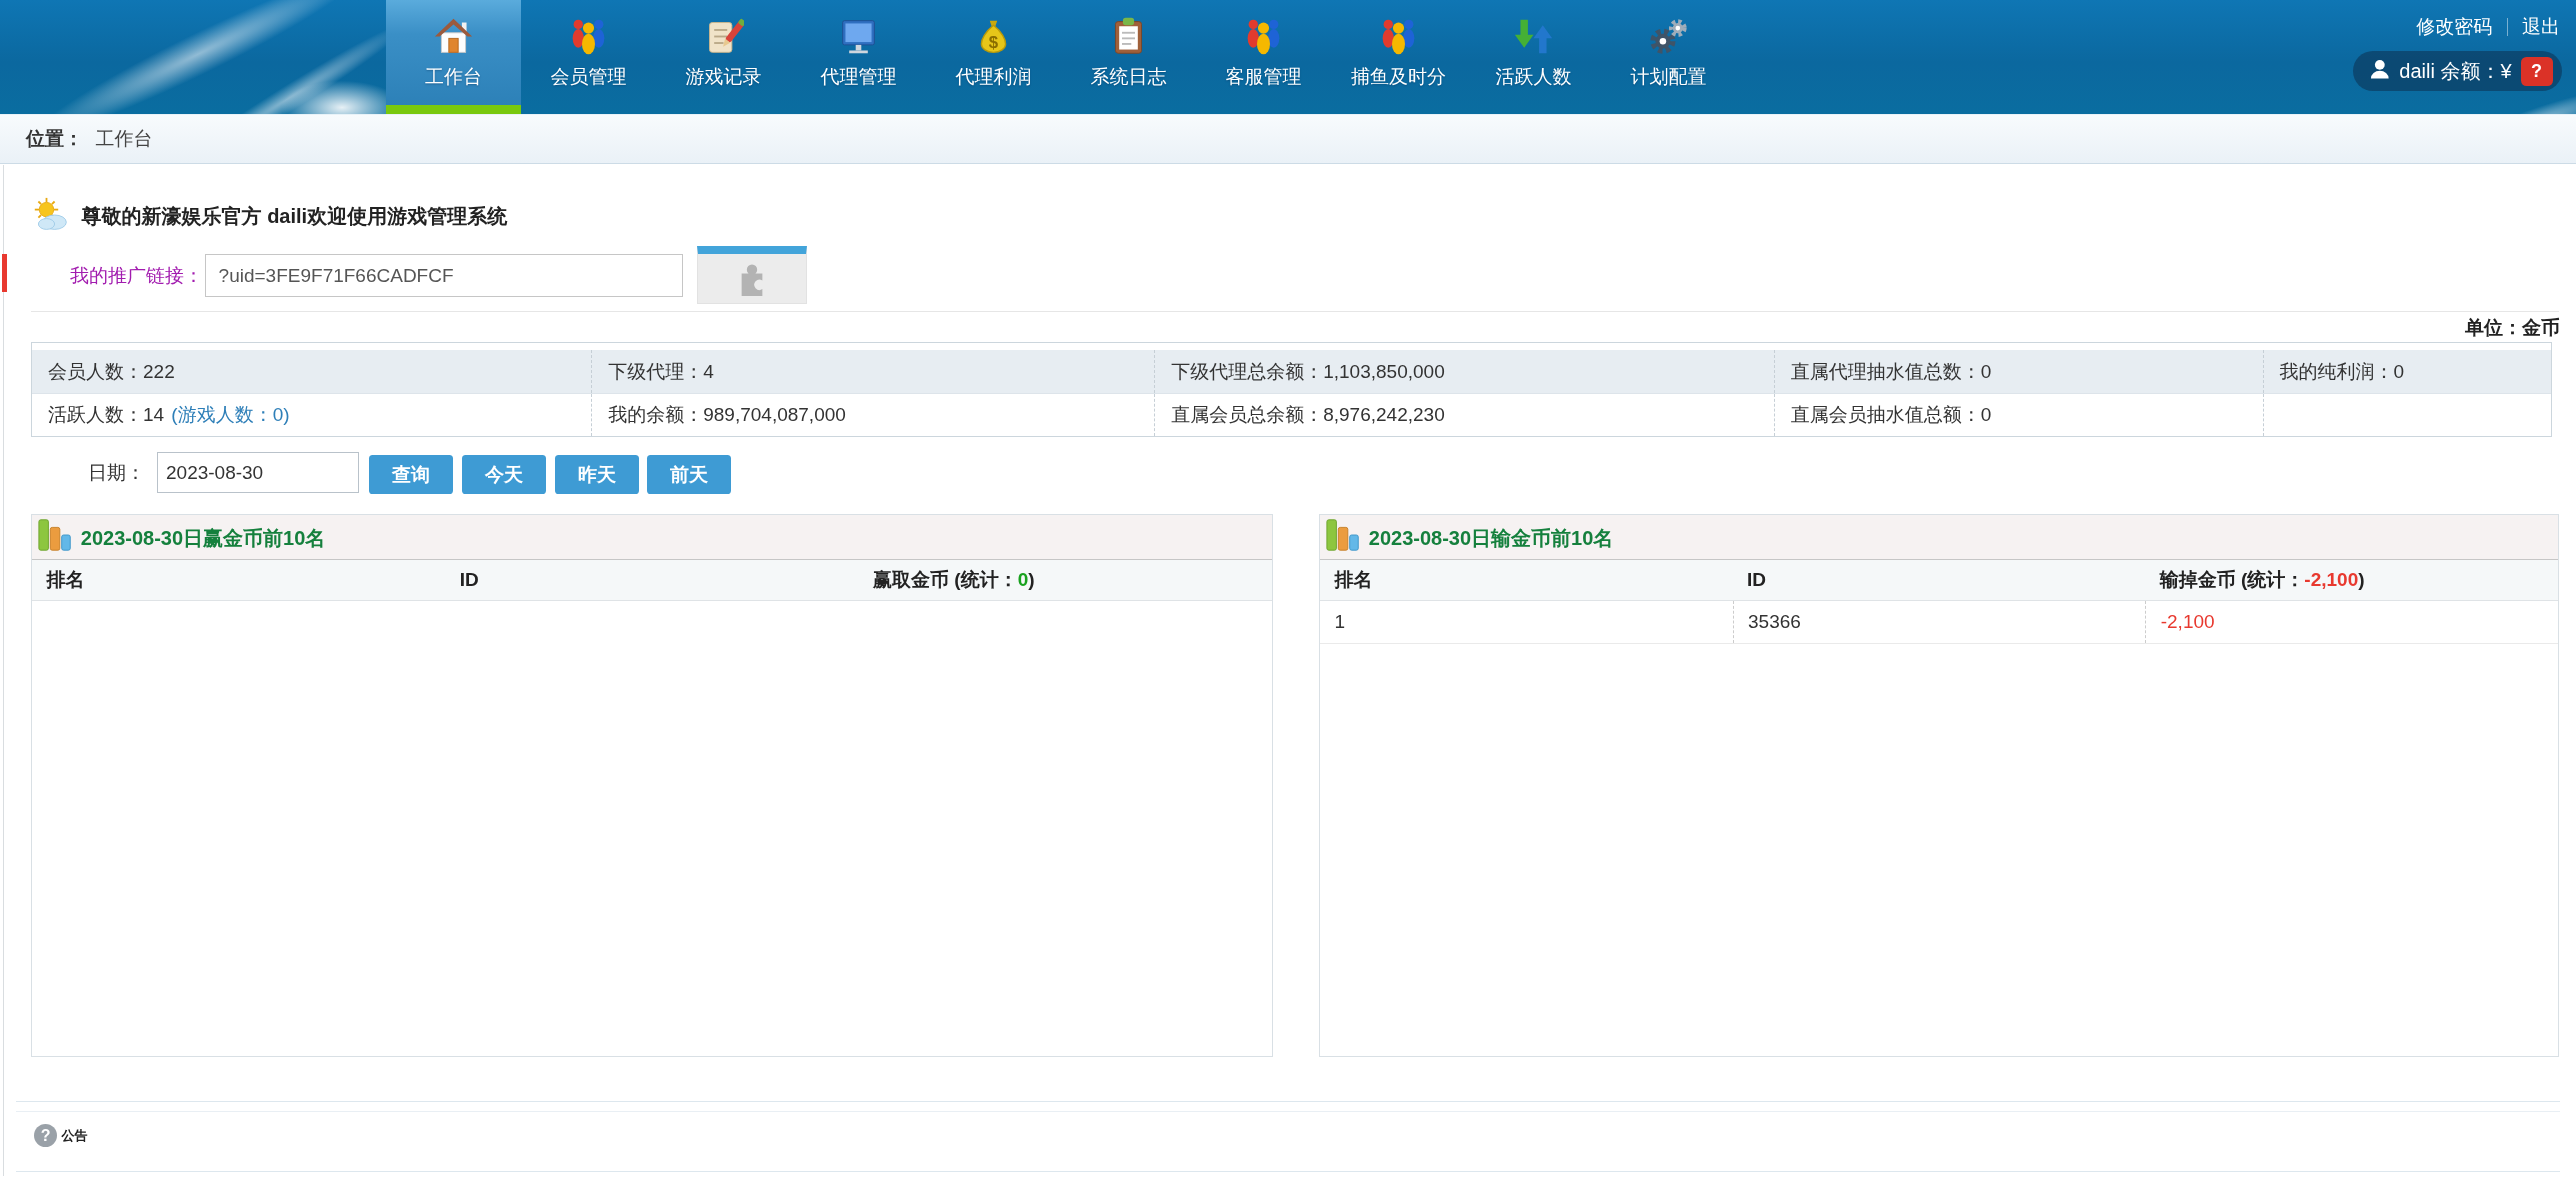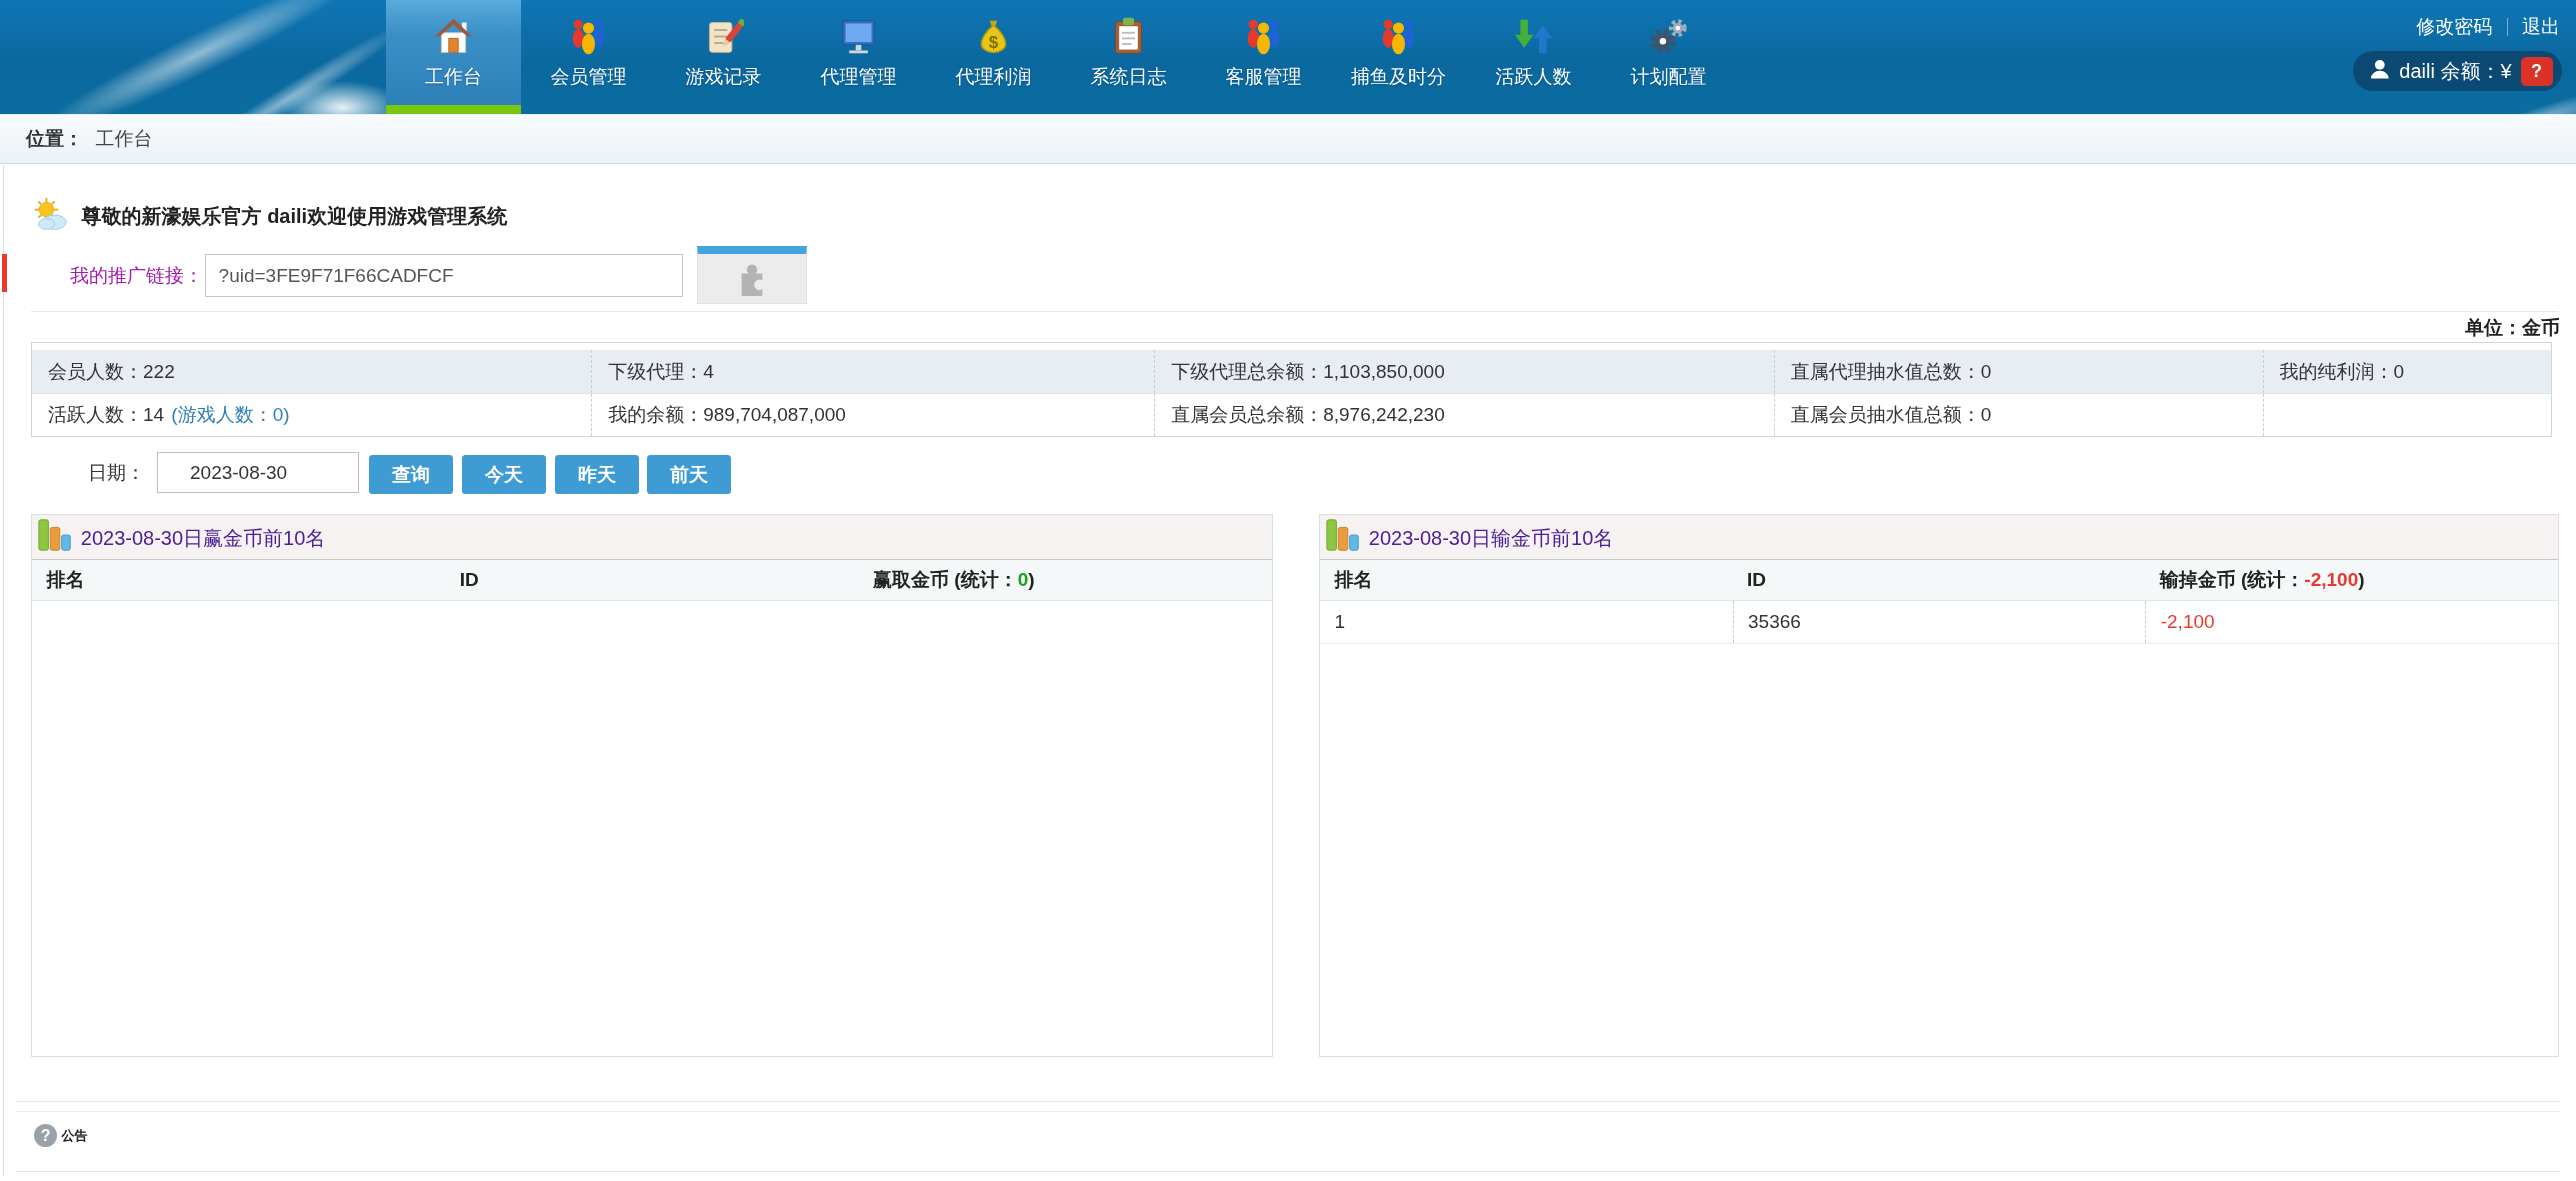--- a/index.html
+++ b/index.html
@@ -71,34 +71,34 @@
   .stats-row { display:grid; grid-template-columns:22.2% 22.35% 24.6% 19.4% auto; height:43px; align-items:center; font-size:19px; }
   .stats-row.gray { background:#e7edf2;margin-top:7px; }
   .stats-row + .stats-row { border-top:0.9px solid #dde4ea; }
   .stats-cell { padding-left:16px; height:100%; display:flex; align-items:center; color:#333; white-space:nowrap; }
   .stats-cell + .stats-cell { border-left:0.9px dashed #c6cfd6; }
   .game-link { color:#2e7fb8; margin-left:7.2px; cursor:pointer; }
 
   
   .date-label { position:absolute; left:88px; top:452px; height:41px; line-height:41px; font-size:19px; color:#333; }
   .date-input { position:absolute; left:157px; top:452px; width:202px; height:41px;
-                border:0.9px solid #b9c2ca; font-size:19px; color:#333; padding-left:32px;
+                border:0.9px solid #b9c2ca; font-size:19px; color:#333; padding-left:8px;
                 font-family:"Liberation Sans","DejaVu Sans",sans-serif; }
   .dbtn { position:absolute; top:455px; width:84px; height:39px; background:#3e9bd4; border:none;
           border-radius:3.6px; color:#fff; font-size:19px; font-weight:bold; cursor:pointer;
           font-family:"Liberation Sans","DejaVu Sans",sans-serif; }
   .dbtn.b0 { left:369px; } .dbtn.b1 { left:462px; } .dbtn.b2 { left:555px; } .dbtn.b3 { left:647px; }
 
   
   .panel { position:absolute; top:514px; height:543px; border:1.8px solid #d9e0e5; background:#fff; }
   .panel.left { left:31px; width:1242px; }
   .panel.right { left:1319px; width:1240px; }
   .panel-title { height:45px; background:#f6f2f2; border-bottom:1.8px solid #c6c6c6;
                  display:flex; align-items:flex-end; padding:0 0 1.8px 5.4px; }
-  .panel-title .ptext { font-size:20px; font-weight:normal; color:#4c1d95; margin:0 0 5.4px 5.4px; }
+  .panel-title .ptext { font-size:20px; font-weight:bold; color:#15803d; margin:0 0 5.4px 5.4px; }
   .panel-head { height:41px; background:#f5f8f9; border-bottom:0.9px solid #dfe3e6;
                 display:grid; grid-template-columns:1fr 1fr 1fr; align-items:center;
                 font-size:19px; font-weight:bold; color:#222; }
   .pcell { padding-left:14.4px; height:100%; display:flex; align-items:center; }
   .panel-row { height:43px; display:grid; grid-template-columns:1fr 1fr 1fr; align-items:center;
                font-size:19px; color:#333; border-bottom:0.9px solid #eaeaea; background:#fff; }
   .panel-row .pcell + .pcell { border-left:0.9px dashed #ccc; }
   .green { color:#18a11e; }
   .red { color:#e8392f; }
 

